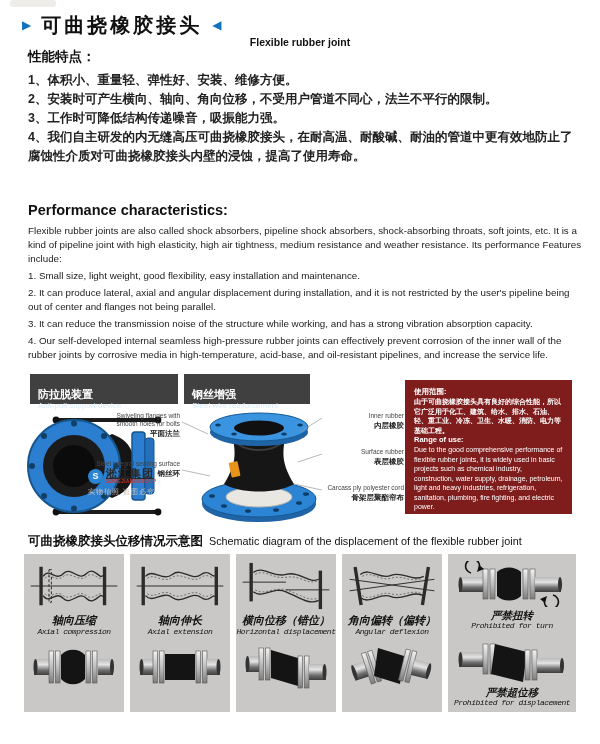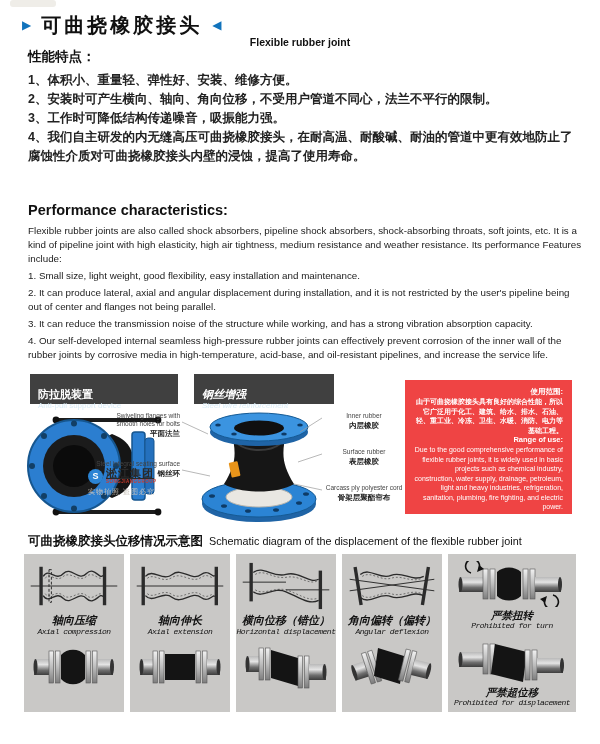--- a/index.html
+++ b/index.html
@@ -22,30 +22,30 @@
   .en-block{position:absolute;top:202px;left:28px;width:556px;}
   .en-block h2{margin:0 0 6px 0;font-size:14.5px;font-weight:700;color:#111;}
   .en-block p{margin:0 0 3px 0;font-size:9.8px;line-height:14px;color:#222;}
 
   
   .figs{position:absolute;top:372px;left:0;width:600px;height:160px;}
   .feat-label{position:absolute;top:2px;height:30px;background:#404040;color:#fff;padding:14px 8px;box-sizing:border-box;}
   .feat-label .fzh{font-size:11px;font-weight:700;line-height:13px;}
   .feat-label .fen{font-size:8px;color:#d9ecf7;line-height:10px;}
   .fl1{left:30px;width:148px;}
-  .fl2{left:194px;width:140px;font-style:italic;}
+  .fl2{left:184px;width:126px;}
   .photoL{position:absolute;left:26px;top:38px;}
   .photoR{position:absolute;left:200px;top:30px;}
   .callout{position:absolute;font-size:6.5px;line-height:8px;color:#444;}
   .callout .czh{font-size:7.5px;font-weight:700;color:#222;margin-top:2px;}
   .co-l{width:84px;text-align:right;}
-  .co-r{width:80px;text-align:center;}
+  .co-r{width:80px;text-align:right;}
   .leads{position:absolute;left:0;top:0;pointer-events:none;}
-  .usage-box{position:absolute;left:405px;top:8px;width:167px;height:134px;background:#ef4444;color:#fff;
-             padding:7px 9px;box-sizing:border-box;text-align:right;}
+  .usage-box{position:absolute;left:405px;top:8px;width:167px;height:134px;background:#7f1d1d;color:#fff;
+             padding:7px 9px;box-sizing:border-box;}
   .usage-box .uh{font-size:7.5px;font-weight:700;line-height:10px;}
   .usage-box .ub{font-size:7px;font-weight:600;line-height:9.5px;}
   .usage-box .ube{font-weight:400;}
   .watermark{position:absolute;left:88px;top:96px;width:110px;}
   .wm-row{display:flex;align-items:center;gap:3px;}
   .wm-logo{width:15px;height:15px;border-radius:50%;background:#2b84d4;color:#fff;font-size:9px;font-weight:700;
            text-align:center;line-height:15px;}
   .wm-zh{font-size:11px;font-weight:700;letter-spacing:1px;color:#2a2a2a;line-height:11px;text-decoration:underline;}
   .wm-en{font-size:4.5px;font-weight:700;color:#d03a2a;letter-spacing:.5px;}
   .wm-cap{margin-top:3px;font-size:7px;color:#c9c4bc;letter-spacing:1px;}

